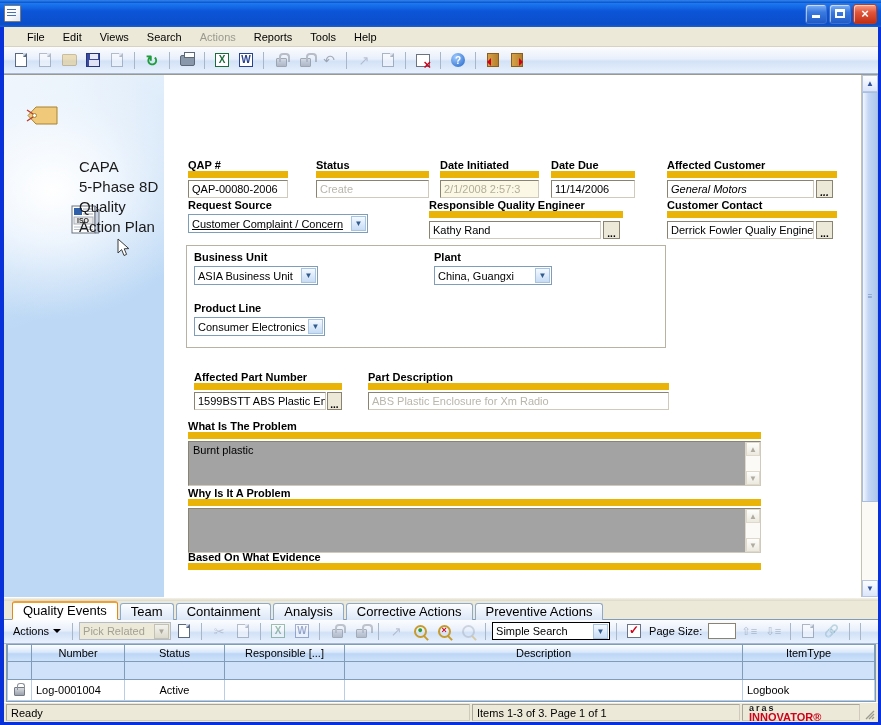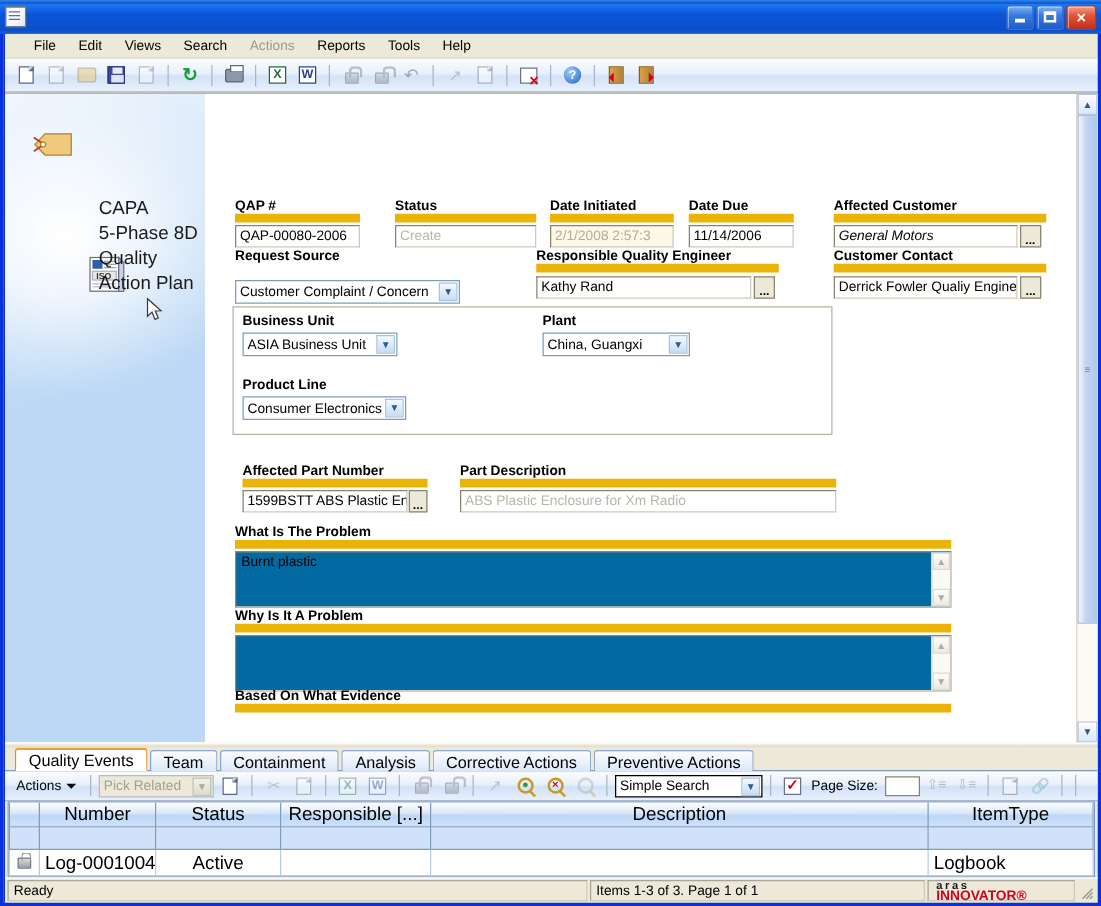--- a/index.html
+++ b/index.html
@@ -164,21 +164,21 @@
     border:1px solid #a8c4e0;display:flex;align-items:center;justify-content:center;
     color:#2f5b8f;font-size:8px;
   }
   .sel.dis{background:#ece9d8;color:#a3a094;border-color:#b5bcc6;}
   .sel.dis .arrow{background:linear-gradient(180deg,#f2f2ee,#dcd9cc);border-color:#c3c0b4;color:#a9a69a;}
 
   .groupbox{border:1px solid #b7b2a2;background:transparent;}
 
   .ta{
     border:1px solid #8a8370;border-right-color:#cfcabb;border-bottom-color:#cfcabb;
-    background:#0369a1;position:relative;font-size:11px;padding:2px 4px;color:#000;
+    background:#a3a3a3;position:relative;font-size:11px;padding:2px 4px;color:#000;
     font-family:"Liberation Sans",sans-serif;
   }
   .ta-sb{position:absolute;right:0;top:0;width:15px;height:100%;background:#fbfaf7;border-left:1px solid #ded9cb;display:flex;flex-direction:column;justify-content:space-between;}
   .ta-sb div{height:14px;display:flex;align-items:center;justify-content:center;color:#b0aca0;font-size:8px;background:linear-gradient(180deg,#fdfdfc,#eceadf);border:1px solid #ded9cb;}
 
   
   .vscroll{
     width:17px;flex:0 0 17px;background:#f5f3ea;border-left:1px solid #c6c2b2;
     display:flex;flex-direction:column;
   }
@@ -220,21 +220,21 @@
   .ic-mag{width:13px;height:13px;border:2px solid #c79a2a;border-radius:50%;position:relative;}
   .ic-mag::after{content:"";position:absolute;right:-4px;bottom:-3px;width:6px;height:2px;background:#c79a2a;transform:rotate(45deg);}
   .ic-mag .badge{position:absolute;left:2px;top:-1px;font-size:9px;font-weight:bold;line-height:1;}
   .ic-checkform{width:14px;height:14px;border:1px solid #6a7486;background:#fff;position:relative;}
   .ic-checkform::after{content:"✓";position:absolute;left:1px;top:-2px;color:#d0021b;font-size:12px;font-weight:bold;}
   .ic-indent{color:#7a879b;font-size:11px;line-height:1;}
   .ic-link{color:#9aa4b5;font-size:12px;line-height:1;}
 
   
   .grid{flex:1 1 auto;background:#fff;border:1px solid #7f9db9;margin:0 2px;overflow:hidden;}
-  table.g{border-collapse:collapse;width:100%;table-layout:fixed;font-size:15px;border-radius:10px;}
+  table.g{border-collapse:collapse;width:100%;table-layout:fixed;font-size:11px;border-radius:10px;}
   table.g th{
     background:linear-gradient(180deg,#fdfeff 0%,#d9e8fb 45%,#bcd6f5 55%,#cfe2fa 100%);
     border:1px solid #7f9db9;border-top:none;
     height:17px;font-weight:normal;color:#000;text-align:center;
     font-family:"Liberation Sans",sans-serif;
   }
   table.g td{
     border:1px solid #b9cde6;height:21px;padding:0 4px;color:#000;background:#fff;
     white-space:nowrap;overflow:hidden;
   }
@@ -406,21 +406,21 @@
         <div style="position:absolute;left:663px;top:84px;width:170px;">
           <span class="fld-label fld-label-u">Affected Customer</span>
           <div style="display:flex;gap:2px;margin-top:2px;font-style:italic;">
             <div class="inp" style="width:147px;">General Motors</div>
             <div class="ellip">...</div>
           </div>
         </div>
 
         <div style="position:absolute;left:184px;top:124px;width:180px;">
           <span class="fld-label">Request Source</span>
-          <div class="sel" style="width:180px;margin-top:13px;">
+          <div class="sel" style="width:180px;margin-top:3px;text-decoration:underline;">
             <span>Customer Complaint / Concern</span>
             <span class="arrow">▼</span>
           </div>
         </div>
         <div style="position:absolute;left:425px;top:124px;width:194px;">
           <span class="fld-label fld-label-u">Responsible Quality Engineer</span>
           <div style="display:flex;gap:2px;margin-top:3px;">
             <div class="inp" style="width:172px;">Kathy Rand</div>
             <div class="ellip">...</div>
           </div>

